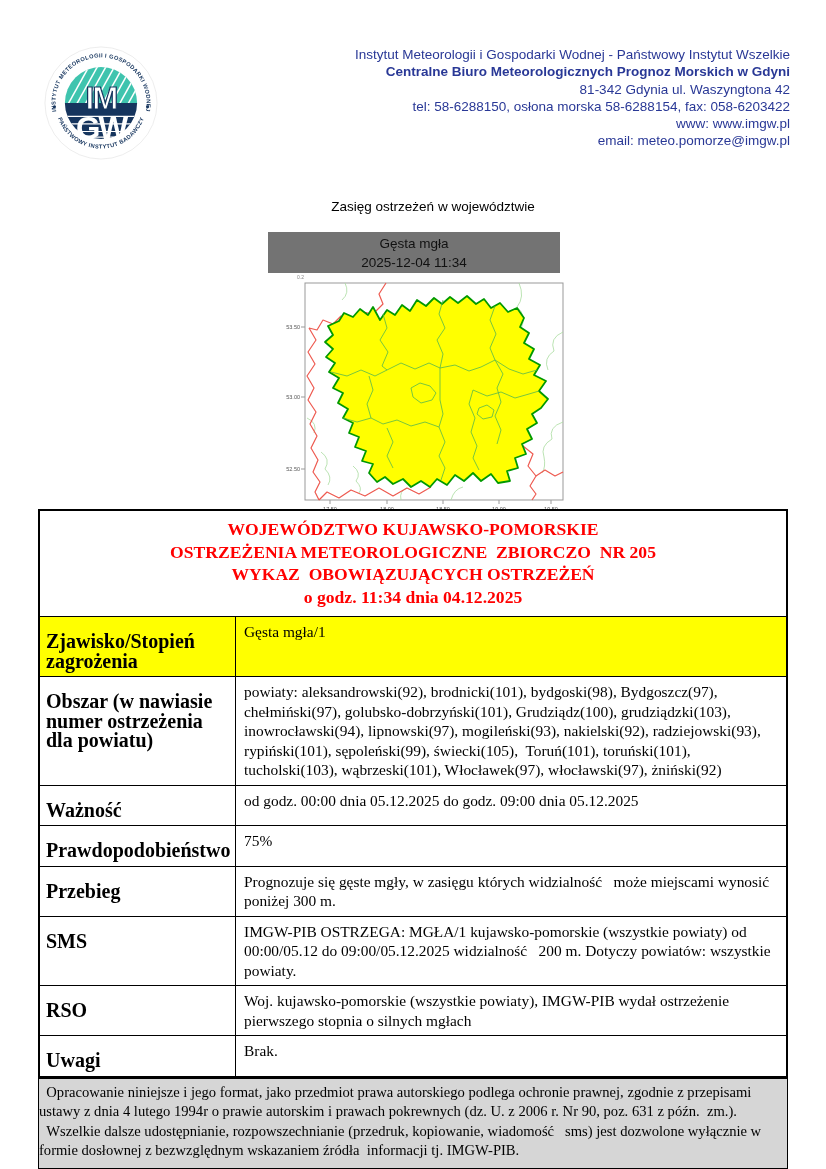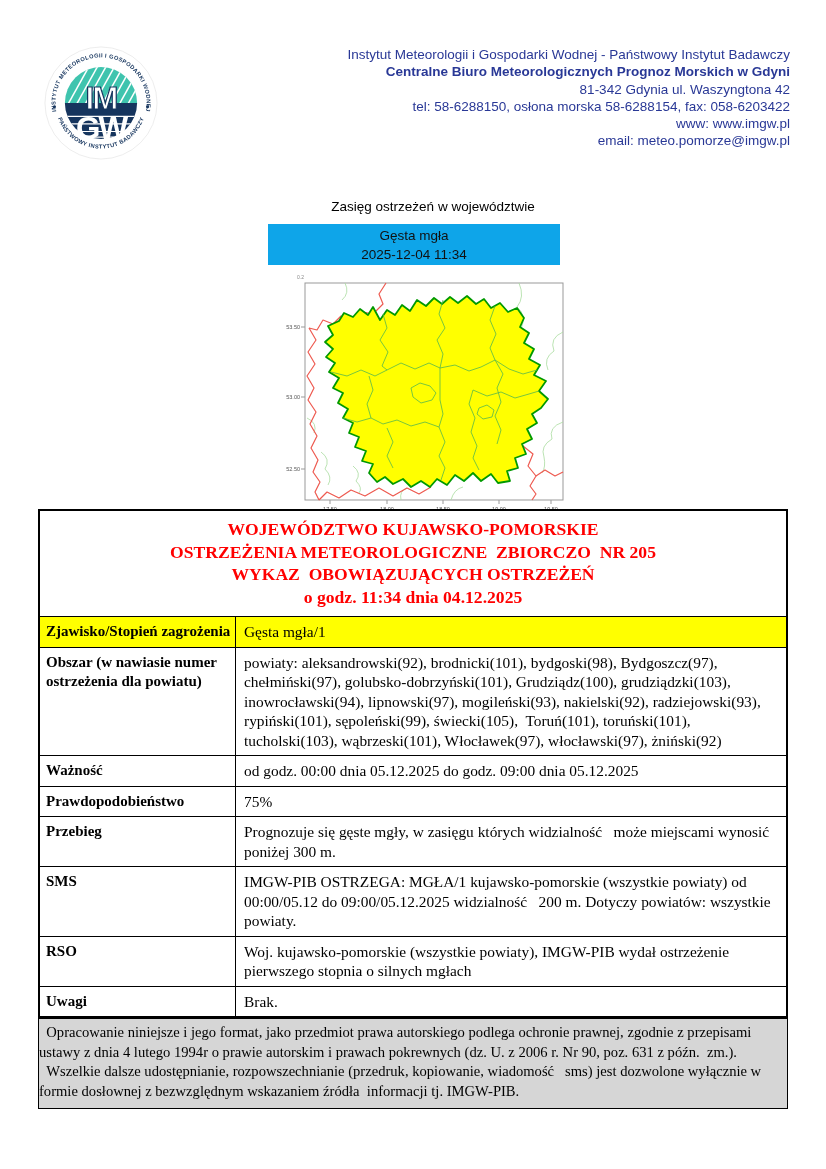--- a/index.html
+++ b/index.html
@@ -10,36 +10,36 @@
     overflow:hidden;
   }
   
   .logo-wrap { position:absolute; left:44px; top:46px; width:114px; height:114px; }
   .contact { position:absolute; right:36px; top:46px; text-align:right;
              color:#293896; font-size:13.5px; line-height:17.3px; }
   .contact .bold { font-weight:bold; }
   
   .map-caption { position:absolute; left:40px; top:199px; width:786px;
                  text-align:center; font-size:13.5px; color:#000000; }
-  .phenom-box { position:absolute; left:268px; top:224px; width:292px; height:41px;
-                background:#0ea5e9; display:flex; flex-direction:column;
+  .phenom-box { position:absolute; left:268px; top:232px; width:292px; height:41px;
+                background:#737373; display:flex; flex-direction:column;
                 align-items:center; justify-content:center;
                 font-size:13.5px; line-height:19px; color:#111; }
   .map-wrap { position:absolute; left:283px; top:270px; width:292px; height:242px; }
   
   .doc-block { position:absolute; left:38px; top:509px; width:750px;
                font-family:"Liberation Serif", serif; color:#000; }
   .wtable { border:2px solid #000; background:#fff; }
   .wtitle { text-align:center; padding:7px 0 8px;
             color:#FF0000; font-weight:bold; font-size:17.6px; line-height:22.5px;border-radius:32px; }
   .wtitle div { white-space:pre; }
   .wrow { display:flex; border-top:1px solid #000; }
   .wlabel { width:196px; flex:0 0 196px; border-right:1px solid #000;
-            padding:5px 4px 5px 6px; font-weight:bold;
-            font-size:15px; line-height:19.5px; }
+            padding:15px 4px 5px 6px; font-weight:bold;
+            font-size:20px; line-height:19.5px; }
   .wvalue { flex:1; padding:5px 8px; font-size:15.4px; line-height:19.5px;
             white-space:pre-wrap; }
   .row-yellow .wlabel, .row-yellow .wvalue { background:#FFFF00; }
   
   .footer-note { border:1px solid #000; background:#D6D6D6;
                  padding:4px 0 7px; font-size:14.6px; line-height:19.5px; }
   .footer-note p { white-space:pre-wrap; }
 </style>
 </head>
 <body>
@@ -82,21 +82,21 @@
     </text>
     <text font-family="Liberation Sans, sans-serif" font-size="6" font-weight="bold" fill="#16355E" letter-spacing="0.4">
       <textPath href="#ringBottom" startOffset="50%" text-anchor="middle">PAŃSTWOWY INSTYTUT BADAWCZY</textPath>
     </text>
     <circle cx="11" cy="64" r="1.6" fill="#16355E"></circle>
     <circle cx="109" cy="64" r="1.6" fill="#16355E"></circle>
   </svg>
 </div>
 
 <div class="contact">
-  <div>Instytut Meteorologii i Gospodarki Wodnej - Państwowy Instytut Badawczy</div>
+  <div>Instytut Meteorologii i Gospodarki Wodnej - Państwowy Instytut Wszelkie</div>
   <div class="bold">Centralne Biuro Meteorologicznych Prognoz Morskich w Gdyni</div>
   <div>81-342 Gdynia ul. Waszyngtona 42</div>
   <div>tel: 58-6288150, osłona morska 58-6288154, fax: 058-6203422</div>
   <div>www: www.imgw.pl</div>
   <div>email: meteo.pomorze@imgw.pl</div>
 </div>
 
 <div class="map-caption">Zasięg ostrzeżeń w województwie</div>
 
 <div class="phenom-box">

